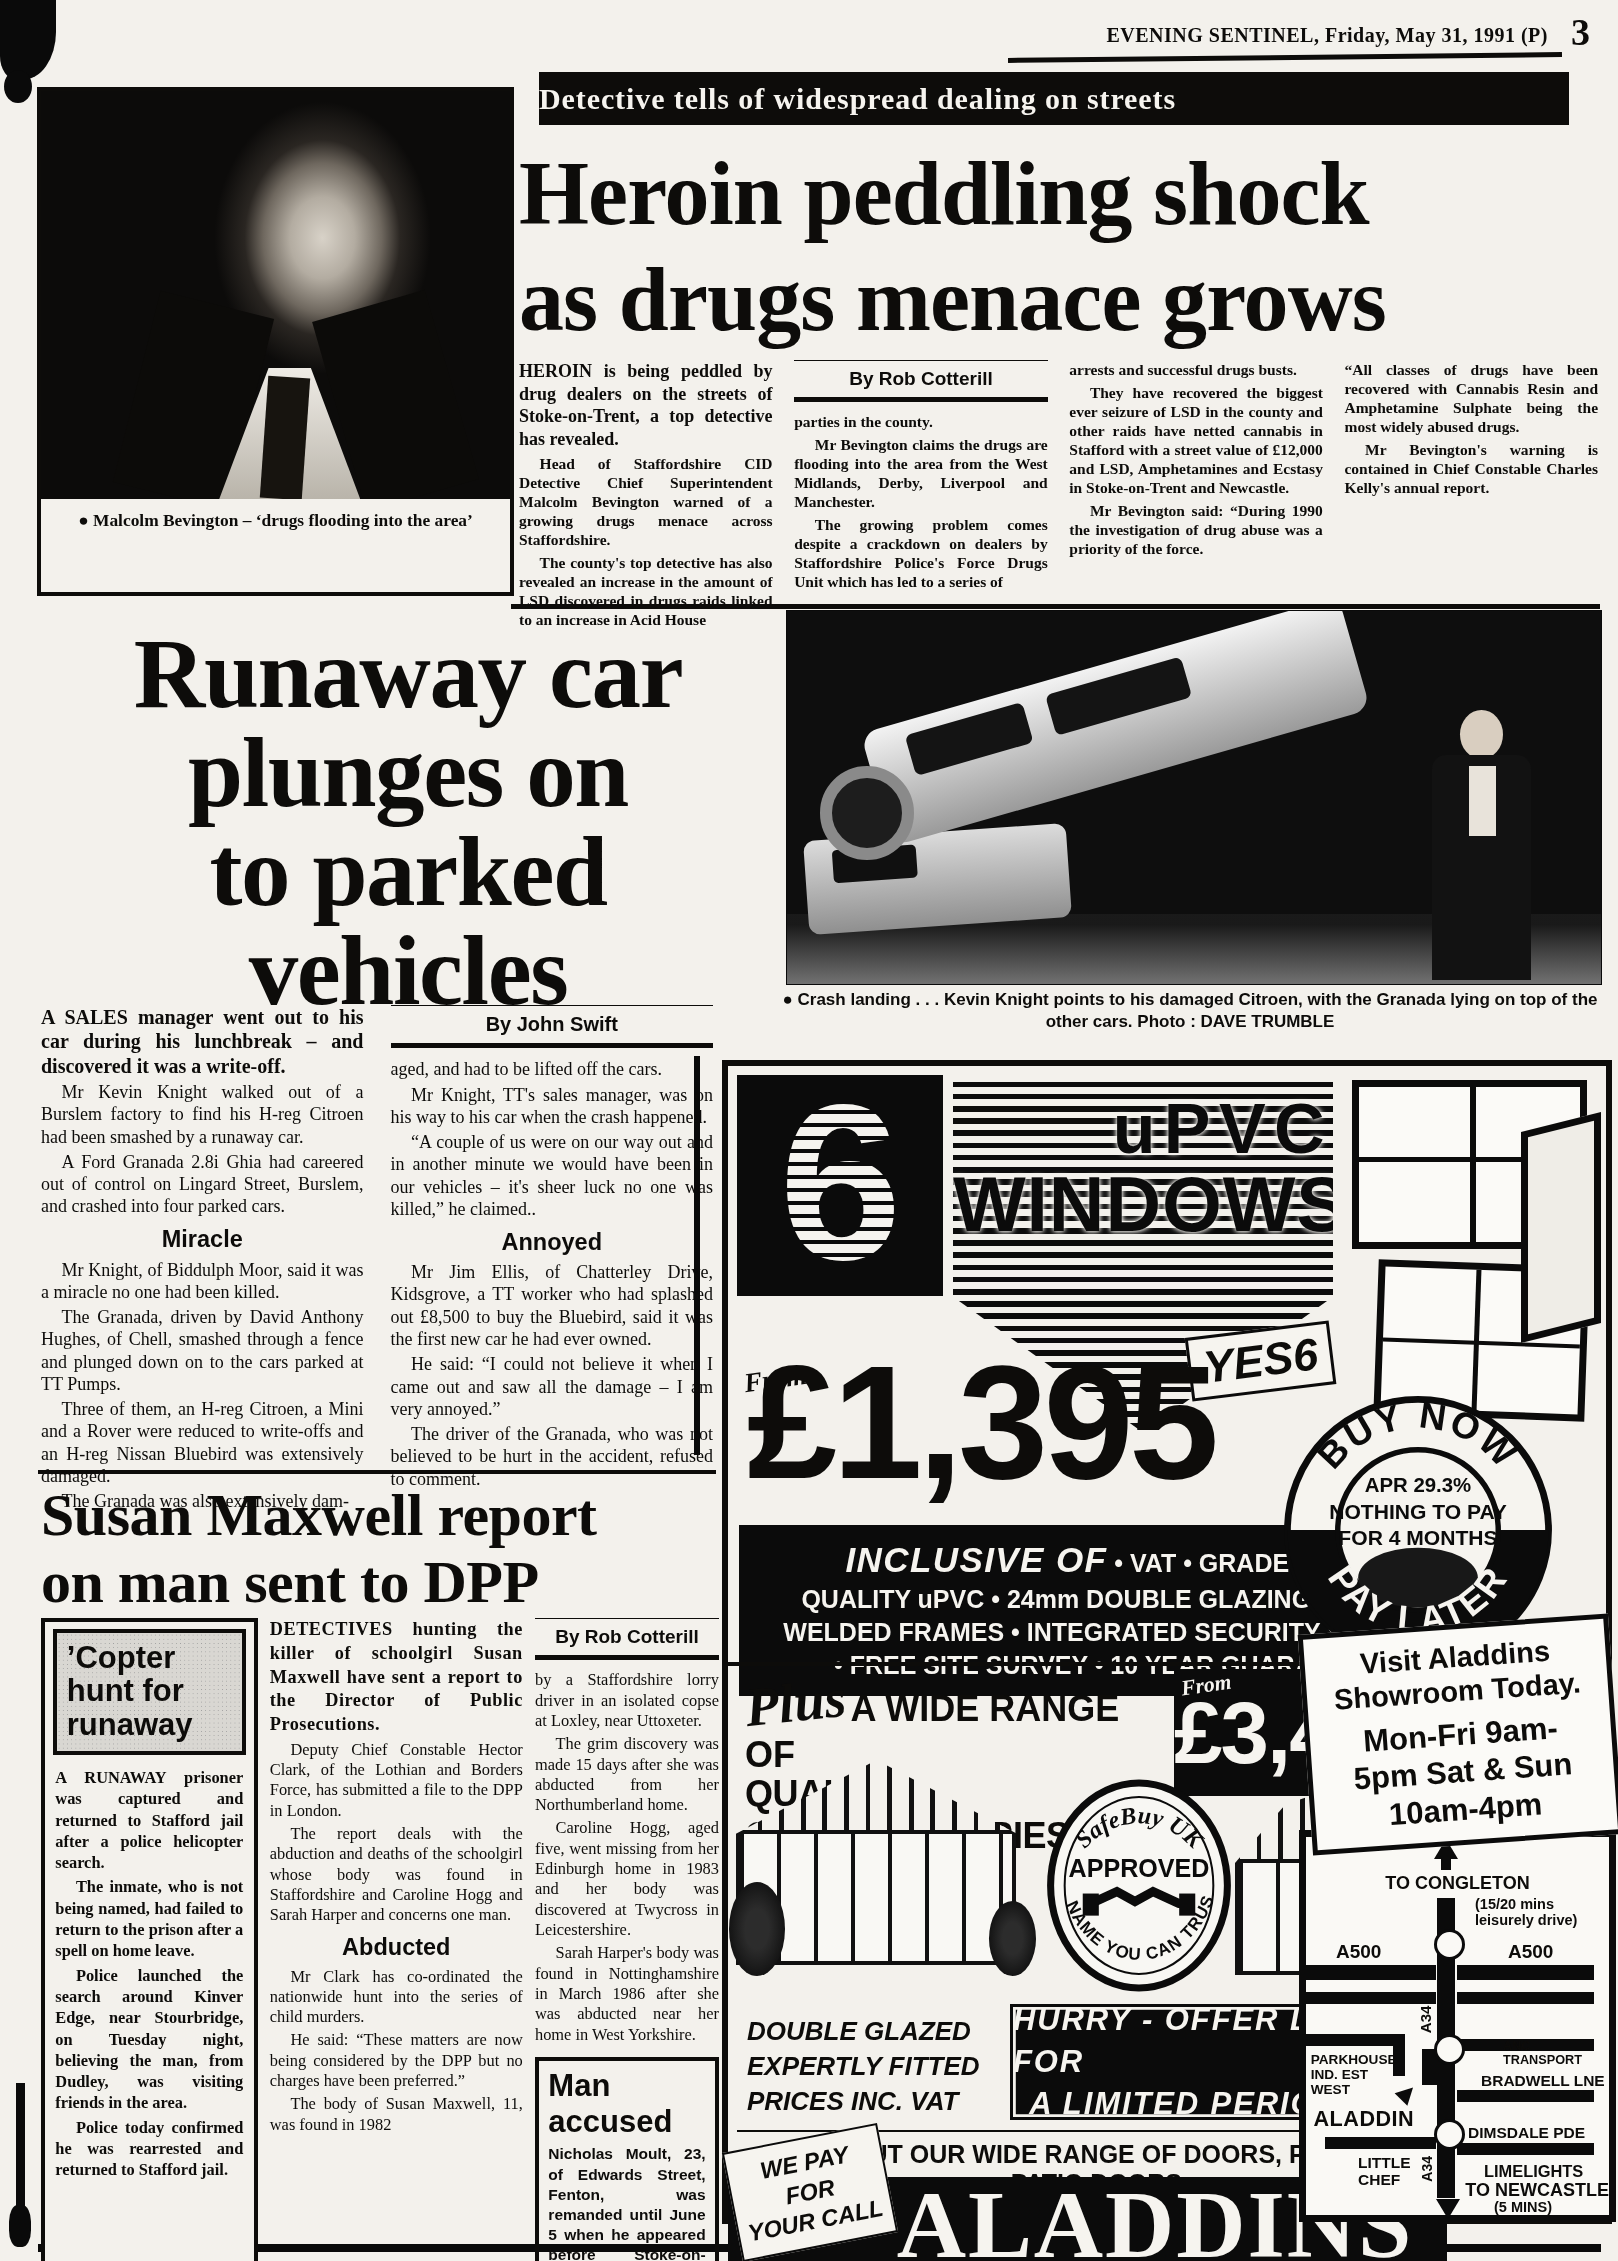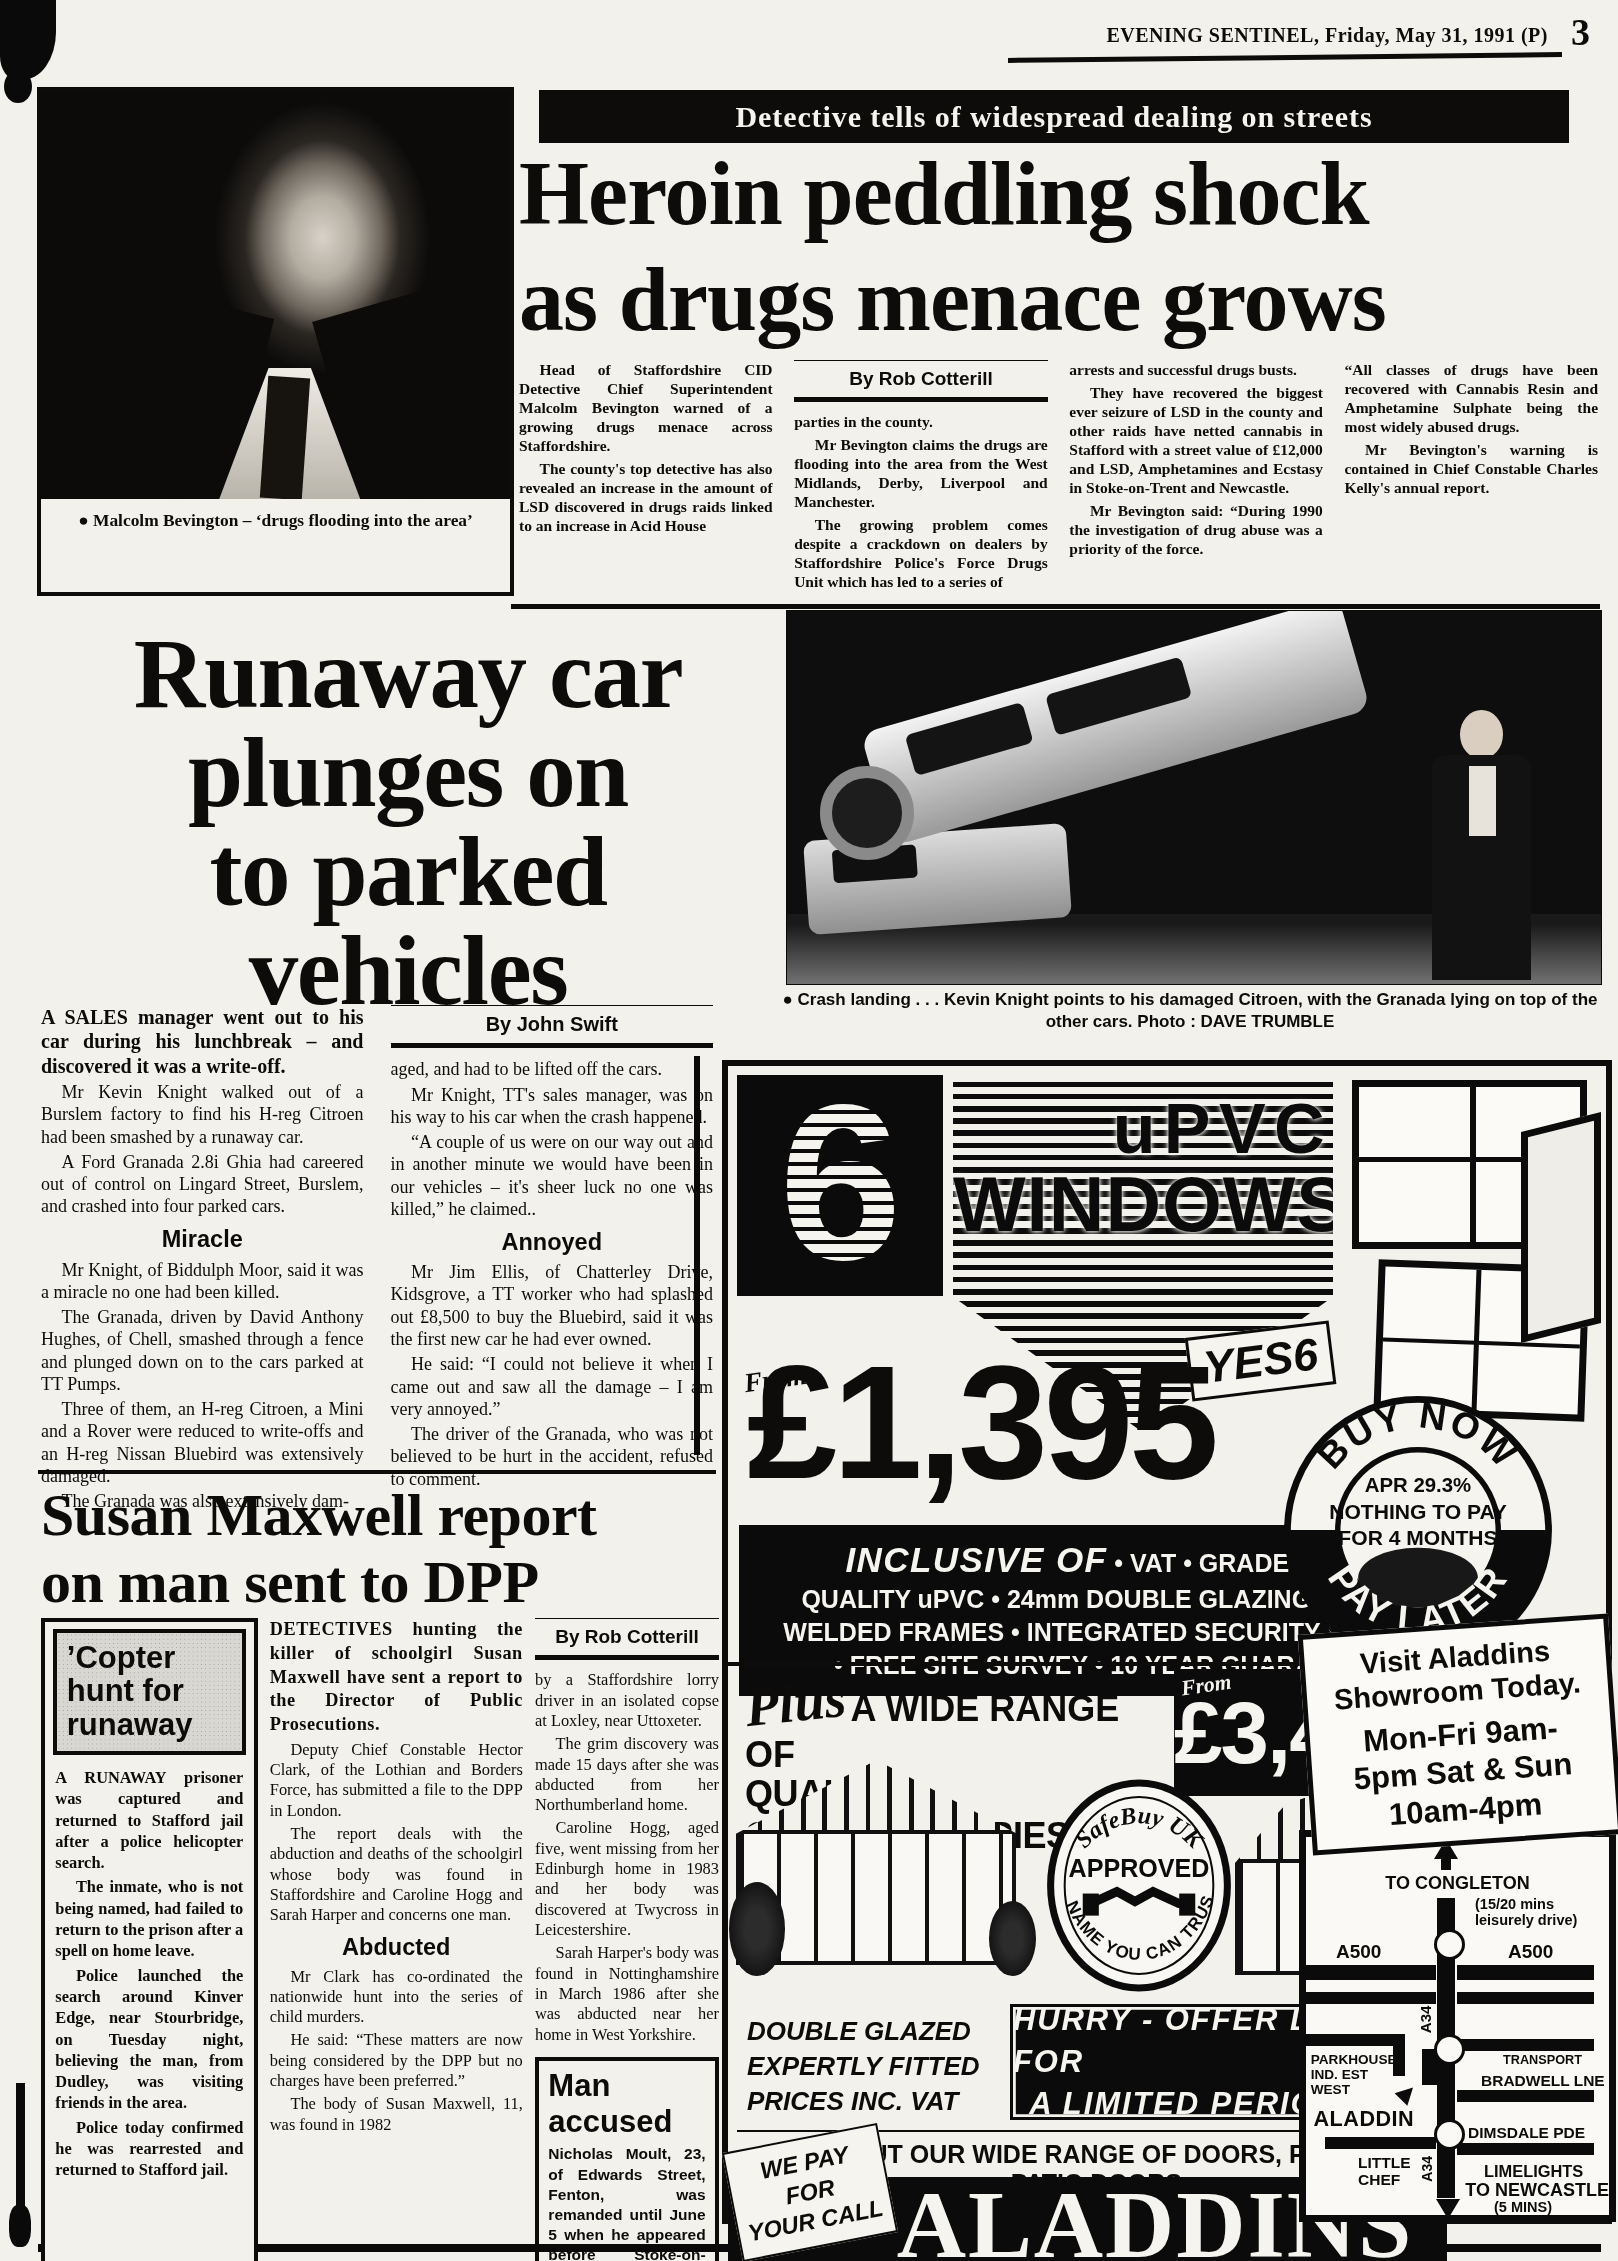--- a/index.html
+++ b/index.html
@@ -28,22 +28,22 @@
     background:
       radial-gradient(ellipse 108px 136px at 60% 36%, #d8d2c8 0%, #b3aca1 30%, #6e675e 55%, #2a2622 72%, #0c0b0a 100%),
       linear-gradient(160deg,#3a362f 0%,#16130f 55%,#0a0908 100%);}
   .shirt{position:absolute;left:38%;bottom:0;width:141px;height:131px;background:linear-gradient(180deg,#efece6,#b9b4aa);clip-path:polygon(35% 0,65% 0,100% 100%,0 100%);}
   .tie{position:absolute;left:47.5%;bottom:0;width:42px;height:122px;background:#17140f;transform:rotate(4deg);}
   .lapel{position:absolute;left:20%;bottom:0;width:117px;height:197px;background:#0c0b09;transform:rotate(14deg);}
   .lapel.r{left:auto;right:12%;transform:rotate(-16deg);}
   #bevcap{padding:11.3px 19px 0;text-align:center;font-weight:700;font-size:17.4px;line-height:1.25;}
 
   
-  #banner{left:539px;top:90px;width:1030px;height:53px;background:var(--ink);color:#f6f4ef;
-    display:flex;align-items:center;justify-content:center;font-weight:700;font-size:30px;letter-spacing:0.9px;}
+  #banner{left:539px;top:72px;width:1030px;height:53px;background:var(--ink);color:#f6f4ef;
+    display:flex;align-items:center;justify-content:flex-start;font-weight:700;font-size:30px;letter-spacing:0.9px;}
   #hero-headline{left:519px;top:141px;width:1084px;font-weight:700;font-size:90px;line-height:1.18;letter-spacing:-0.9px;}
 
   
   .cols{display:flex;}
   .cols .col{flex:1 1 0;}
   .news p{margin:0 0 2.8px;text-align:justify;text-indent:20.6px;line-height:1.24;}
   .news p.lead{text-indent:0;}
   .news p.cont{text-indent:0;}
   .byline{border-top:1.9px solid var(--ink);border-bottom:5.2px solid var(--ink);
     text-align:center;font-family:"Liberation Sans",sans-serif;font-weight:700;
@@ -187,20 +187,21 @@
   <div id="banner" class="abs">
     <span>Detective tells of widespread dealing on streets</span>
   </div>
   <div id="hero-headline" class="abs">
     <div>Heroin peddling shock</div>
     <div>as drugs menace grows</div>
   </div>
 
   <div id="heroart" class="abs cols news">
     <div class="col">
+      <p class="lead">HEROIN is being peddled by drug dealers on the streets of Stoke-on-Trent, a top detective has revealed.</p>
       <p>Head of Staffordshire CID Detective Chief Superintendent Malcolm Bevington warned of a growing drugs menace across Staffordshire.</p>
       <p>The county's top detective has also revealed an increase in the amount of LSD discovered in drugs raids linked to an increase in Acid House</p>
     </div>
     <div class="col">
       <div class="byline" style="font-size:19px;">By Rob Cotterill</div>
       <p class="cont">parties in the county.</p>
       <p>Mr Bevington claims the drugs are flooding into the area from the West Midlands, Derby, Liverpool and Manchester.</p>
       <p>The growing problem comes despite a crackdown on dealers by Staffordshire Police's Force Drugs Unit which has led to a series of</p>
     </div>
     <div class="col">

